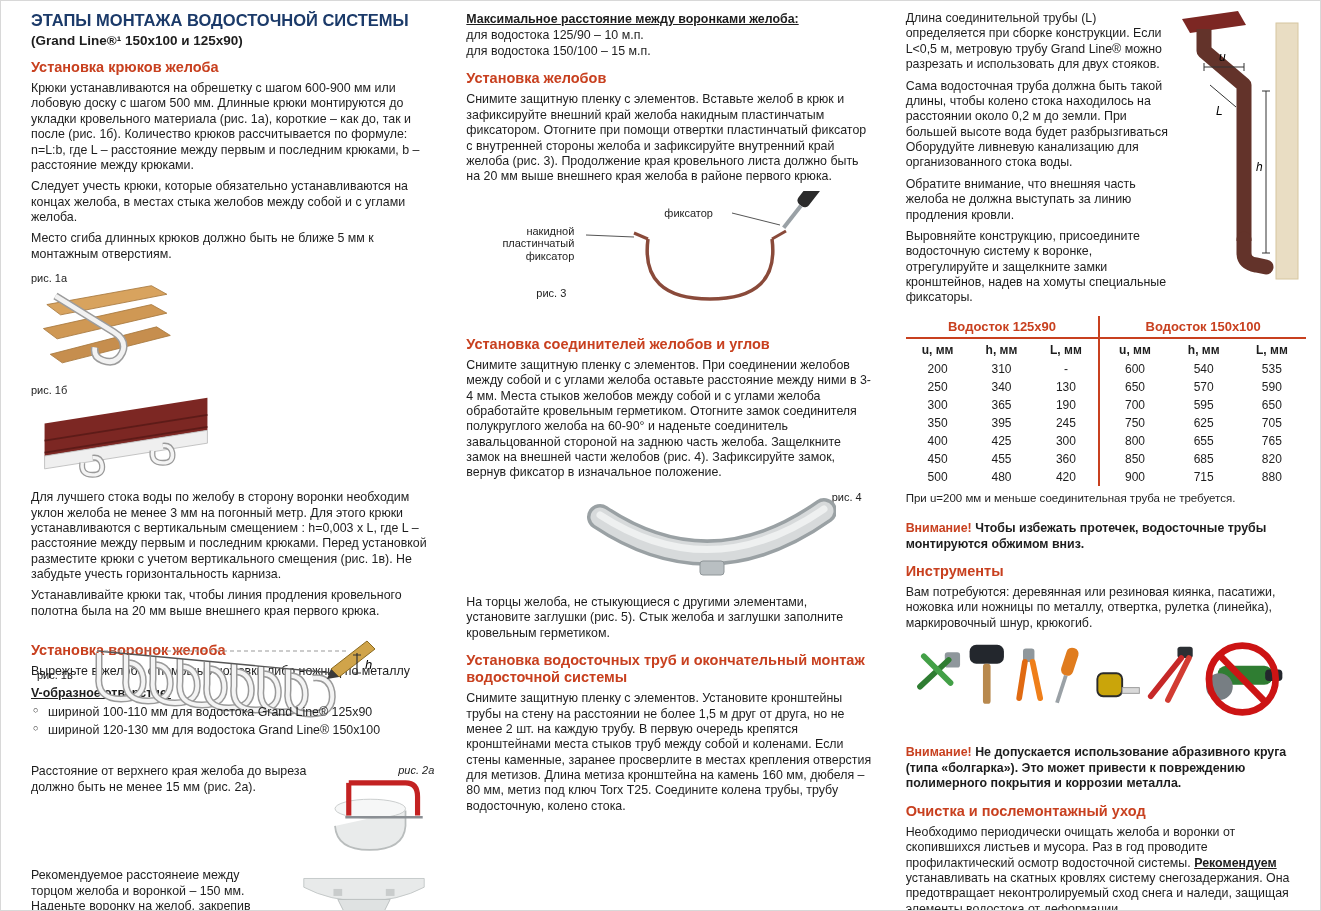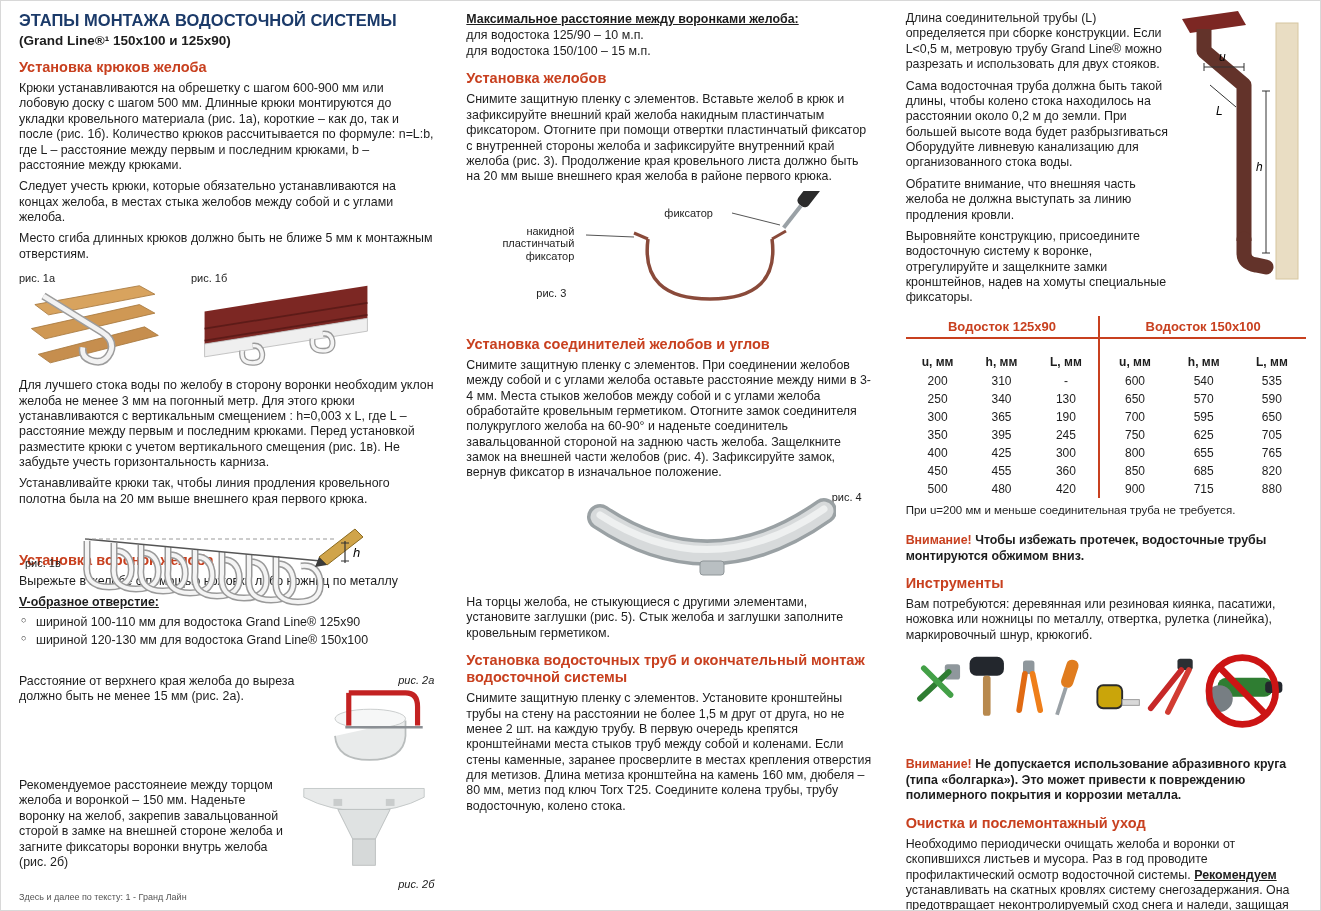--- a/index.html
+++ b/index.html
@@ -3,31 +3,31 @@
 <meta charset="utf-8">
 <style>
   :root{
     --accent-red:#c8401f;
     --title-navy:#1b3a69;
   }
   *{margin:0;padding:0;box-sizing:border-box;}
   body{font-family:"Liberation Sans","DejaVu Sans",sans-serif;background:#ffffff;color:#1d1d1d;}
   .page{width:1321px;height:911px;border:1px solid #d8d8d8;display:flex;background:#fff;overflow:hidden;}
   .col{height:100%;overflow:hidden;padding:10px 16px 8px 16px;}
-  .col-1{width:450px;padding-left:18px;display:flex;flex-direction:column;}
+  .col-1{width:450px;padding-left:30px;display:flex;flex-direction:column;}
   .col-2{width:440px;}
   .col-3{width:431px;padding-right:14px;}
   .title{color:var(--title-navy);font-size:16.5px;font-weight:bold;line-height:1.15;}
   .subtitle{font-size:13.5px;font-weight:bold;margin-top:3px;}
   h2{color:var(--accent-red);font-size:14.5px;font-weight:bold;margin:11px 0 5px;line-height:1.18;}
   p{font-size:12.4px;line-height:1.24;margin-bottom:6px;}
   .bold{font-weight:bold;text-decoration:underline;}
   .intro-line{font-size:12.4px;line-height:1.3;}
   .figcap{font-size:11px;color:#222;display:block;}
-  .figrow{display:flex;gap:22px;margin:4px 0 6px;}
+  .figrow{display:flex;gap:12px;margin:4px 0 6px;flex-direction:column;}
   .figcol{text-align:left;}
   .fig1v{position:relative;height:104px;margin:2px 0 4px;}
   .fig1v-cap{position:absolute;left:6px;top:42px;}
   .fig1v svg{position:absolute;left:56px;top:0;}
   .cf::after{content:"";display:block;clear:both;}
   .float-right{float:right;margin:0 0 2px 10px;text-align:right;font-style:italic;}
   .blist{list-style:none;font-size:12.4px;line-height:1.3;margin:0 0 24px 2px;}
   .blist li{padding-left:15px;position:relative;margin-bottom:2px;}
   .blist li::before{content:"○";position:absolute;left:0;top:1px;font-size:9px;}
   .footnote{margin-top:auto;font-size:9px;color:#555;}
@@ -42,21 +42,21 @@
   .fig4 svg{position:absolute;left:120px;top:8px;}
   .fig4-cap{position:absolute;right:12px;top:4px;}
   .fig5{position:relative;height:96px;margin:2px 0 4px;}
   .fig5 svg{position:absolute;left:120px;top:6px;}
   .fig5-cap{position:absolute;right:40px;top:2px;}
   
   .pipe-fig{float:right;margin:0 0 4px 8px;}
   .gtable{width:100%;border-collapse:collapse;margin-top:4px;}
   .gtable th,.gtable td{font-size:12px;text-align:center;padding:2px 0;font-weight:normal;}
   .gtable .group{color:var(--accent-red);font-size:13px;font-weight:bold;border-bottom:2px solid var(--accent-red);padding:3px 0;}
-  .gtable .colh{font-weight:bold;padding:16px 0 3px;}
+  .gtable .colh{font-weight:bold;padding:4px 0 3px;}
   .gtable .vsep{border-left:2px solid var(--accent-red);text-align:center;}
   .tnote{font-size:11.5px;margin:5px 0 4px;}
   .warn{font-size:12.4px;font-weight:bold;line-height:1.25;margin:16px 0 6px;}
   .warn .wlabel{color:var(--accent-red);}
   .tools-img{margin:2px 0 4px;}
 </style>
 </head>
 <body>
 
 <div class="page">

